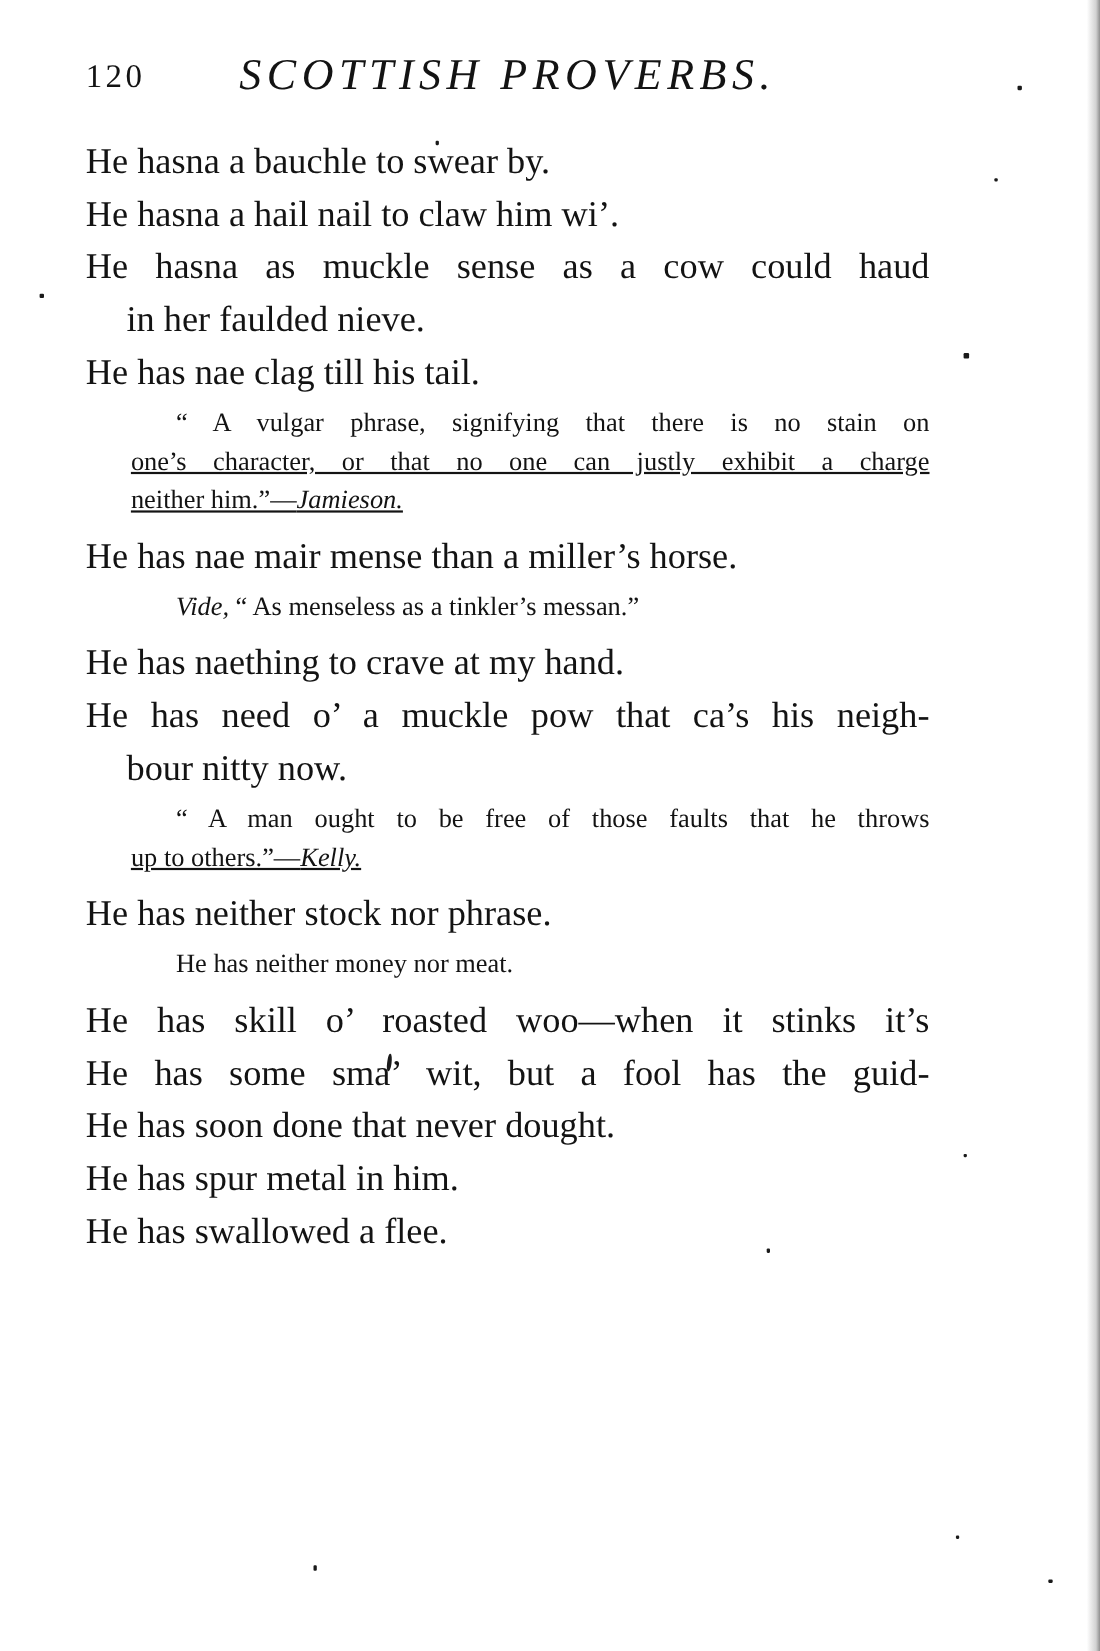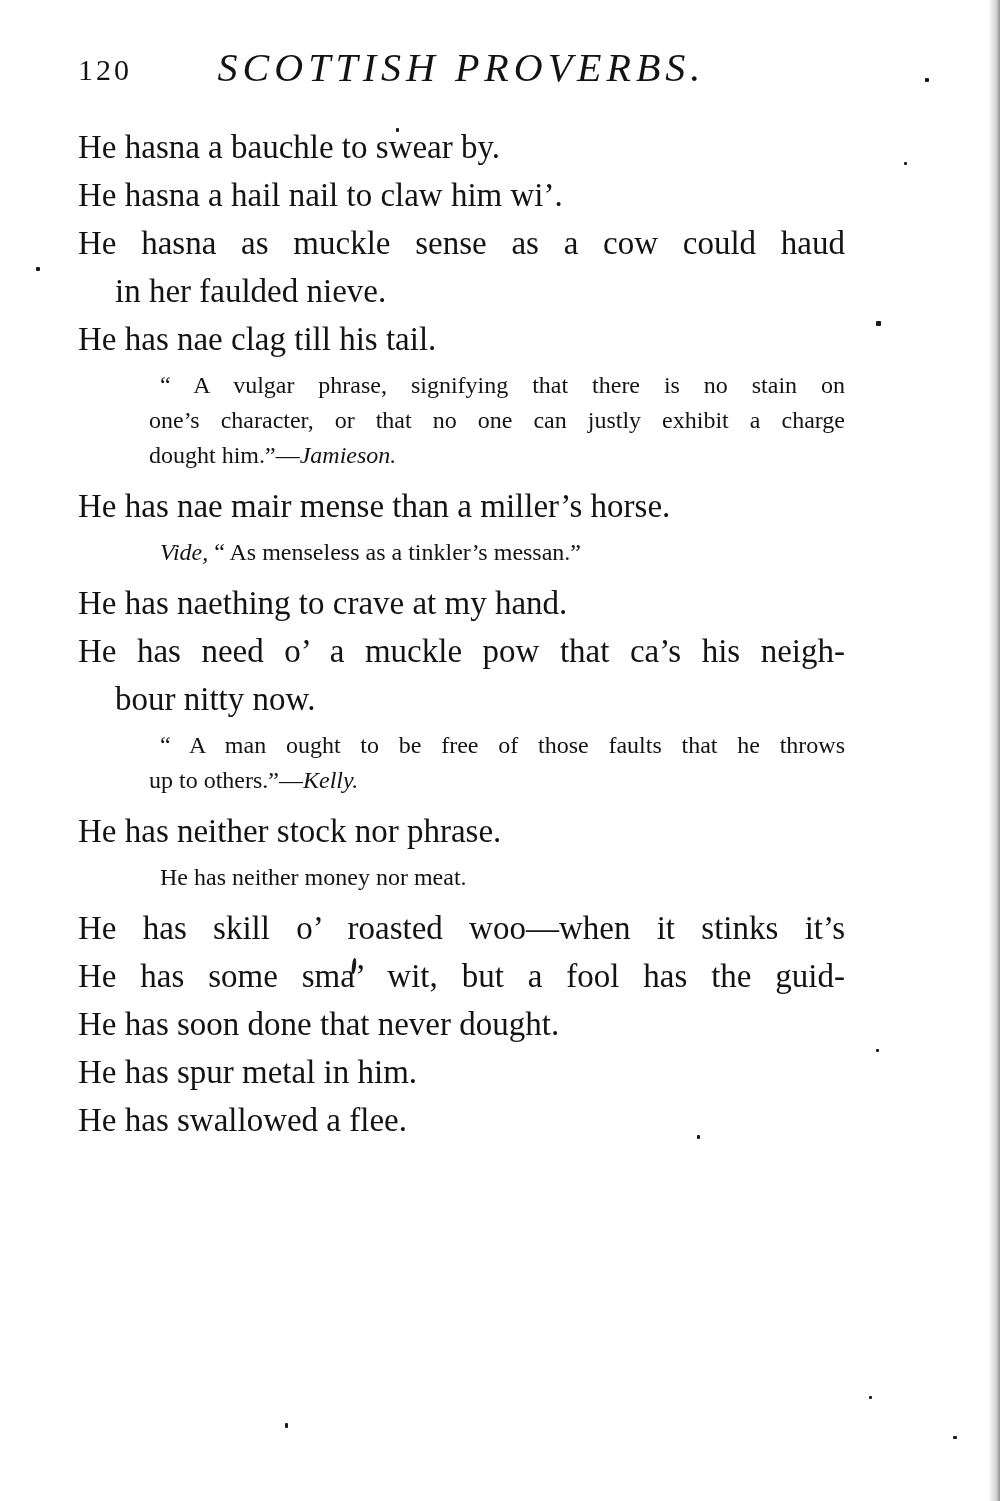--- a/index.html
+++ b/index.html
@@ -47,21 +47,21 @@
   .proverb-line {
     font-size: 33px;
     line-height: 48px;
   }
   .proverb-cont { margin-left: 37px; }
   .note-line {
     font-size: 24px;
     line-height: 35px;
   }
   .note-first { margin-left: 82px; }
-  .note-cont  { margin-left: 71px; }
+  .note-cont  { margin-left: 41px; text-decoration: underline; }
   .justify {
     text-align: justify;
     text-align-last: justify;
   }
   .italic { font-style: italic; }
   
   .speck {
     position: absolute;
     background: #1a1a1a;
     width: 4px; height: 4px;
@@ -106,21 +106,21 @@
       <div class="entry entry-proverb">
         <div class="line proverb-line proverb-first justify"><span class="">He hasna as muckle sense as a cow could haud</span></div>
         <div class="line proverb-line proverb-cont"><span class="">in her faulded nieve.</span></div>
       </div>
       <div class="entry entry-proverb">
         <div class="line proverb-line proverb-first"><span class="">He has nae clag till his tail.</span></div>
       </div>
       <div class="entry entry-note">
         <div class="line note-line note-first justify"><span class="">“ A vulgar phrase, signifying that there is no stain on</span></div>
         <div class="line note-line note-cont justify"><span class="">one’s character, or that no one can justly exhibit a charge</span></div>
-        <div class="line note-line note-cont"><span class="">dought him.”—</span><span class="italic">Jamieson.</span></div>
+        <div class="line note-line note-cont"><span class="">neither him.”—</span><span class="italic">Jamieson.</span></div>
       </div>
       <div class="entry entry-proverb">
         <div class="line proverb-line proverb-first"><span class="">He has nae mair mense than a miller’s horse.</span></div>
       </div>
       <div class="entry entry-note">
         <div class="line note-line note-first"><span class="italic">Vide,</span><span class=""> “ As menseless as a tinkler’s messan.”</span></div>
       </div>
       <div class="entry entry-proverb">
         <div class="line proverb-line proverb-first"><span class="">He has naething to crave at my hand.</span></div>
       </div>

